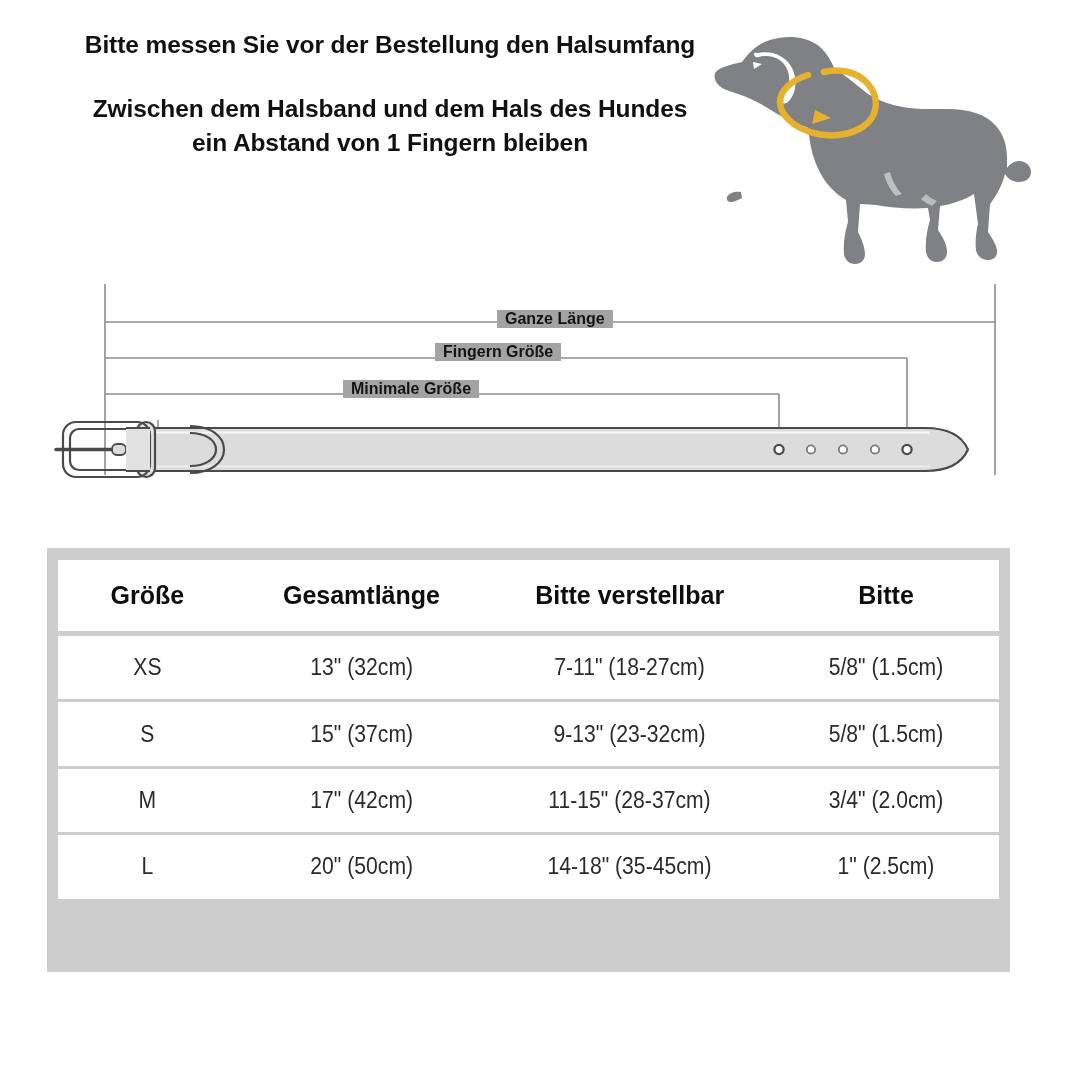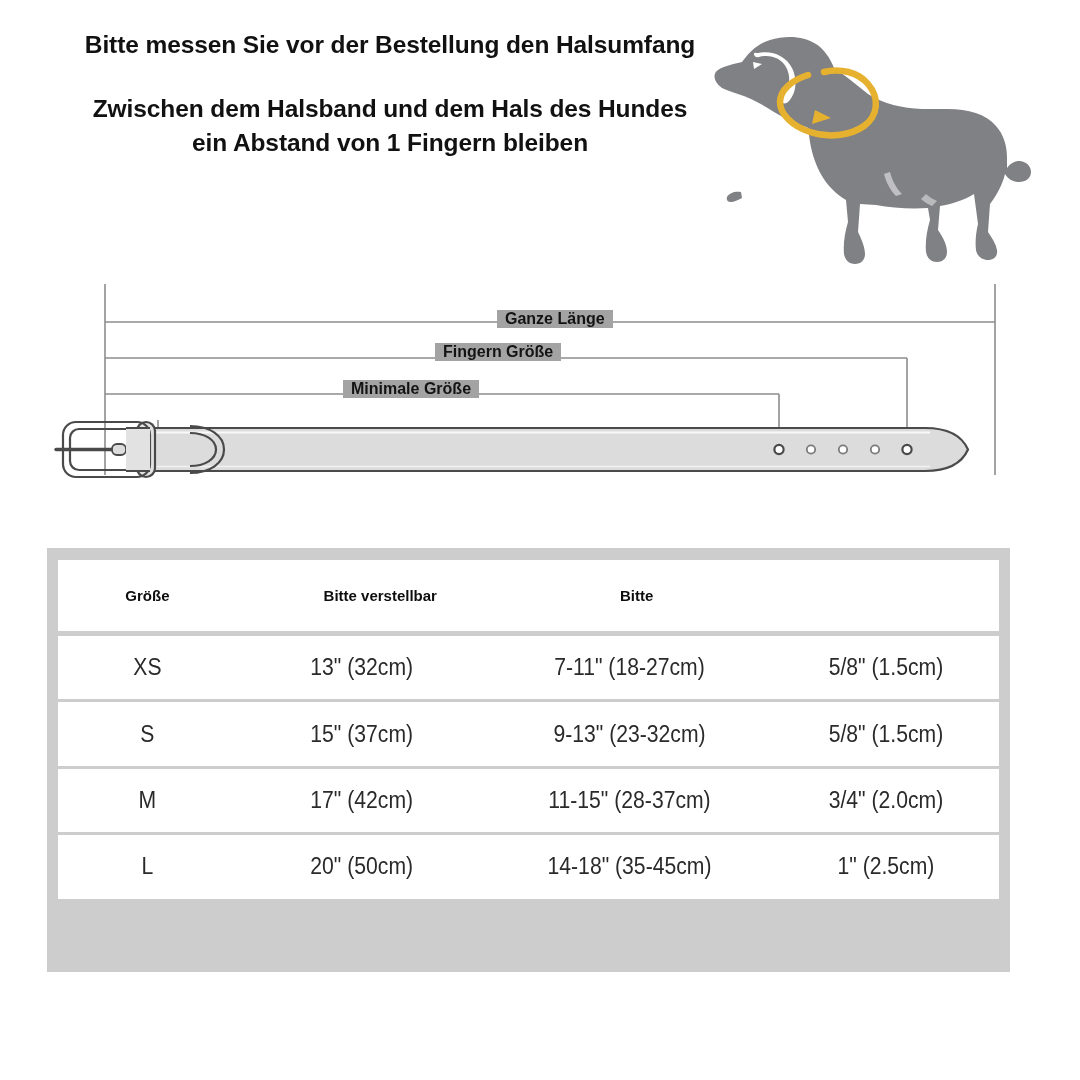--- a/index.html
+++ b/index.html
@@ -97,21 +97,21 @@
     text-align: center;
   }
   .col-0 { width: 19.0%; }
   .col-1 { width: 26.5%; }
   .col-2 { width: 30.5%; }
   .col-3 { width: 24.0%; }
 
   .th {
     font-family: "Liberation Sans", sans-serif;
     font-weight: bold;
-    font-size: 15px;
+    font-size: 25px;
     color: #0e0e0e;
   }
   .td {
     font-family: "Liberation Sans", sans-serif;
     font-weight: normal;
     font-size: 23px;
     color: #2a2a2a;
     transform: scaleX(0.92);
   }
 </style>
@@ -258,20 +258,21 @@
 
   <div class="dim-label" id="label-ganze">Ganze  Länge</div>
   <div class="dim-label" id="label-maximale">Fingern Größe</div>
   <div class="dim-label" id="label-minimale">Minimale Größe</div>
 </div>
 
 <div id="size-table">
 
   <div class="trow" id="thead-row">
     <div class="cell col-0 th">Größe</div>
+    <div class="cell col-1 th">Gesamtlänge</div>
     <div class="cell col-2 th">Bitte verstellbar</div>
     <div class="cell col-3 th">Bitte</div>
   </div>
 
   <div class="trow">
     <div class="cell col-0 td">XS</div>
     <div class="cell col-1 td">13" (32cm)</div>
     <div class="cell col-2 td">7-11" (18-27cm)</div>
     <div class="cell col-3 td">5/8" (1.5cm)</div>
   </div>

